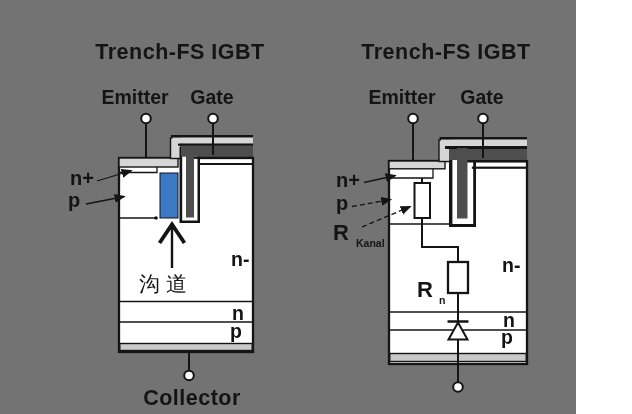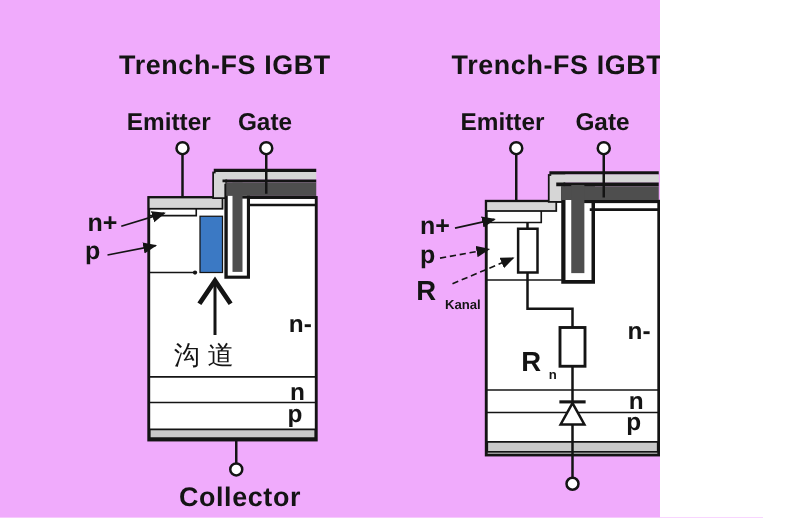--- a/index.html
+++ b/index.html
@@ -1,19 +1,19 @@
 <!DOCTYPE html>
 <html><head>
 <meta charset="utf-8">
 <style>
   html,body{margin:0;padding:0;}
   #canvas{
     position:relative;
-    width:528px;height:414px;
-    background:#f0abfc;
+    width:576px;height:414px;
+    background:#737373;
     font-family:"Liberation Sans","DejaVu Sans",sans-serif;
     overflow:hidden;
   }
   svg{display:block}
   
   .ln      {stroke:#141414;fill:none;}
   .thin    {stroke-width:1.3;}
   .mid     {stroke-width:2;}
   .thick   {stroke-width:2.3;}
   .whitefill{fill:#ffffff;}

